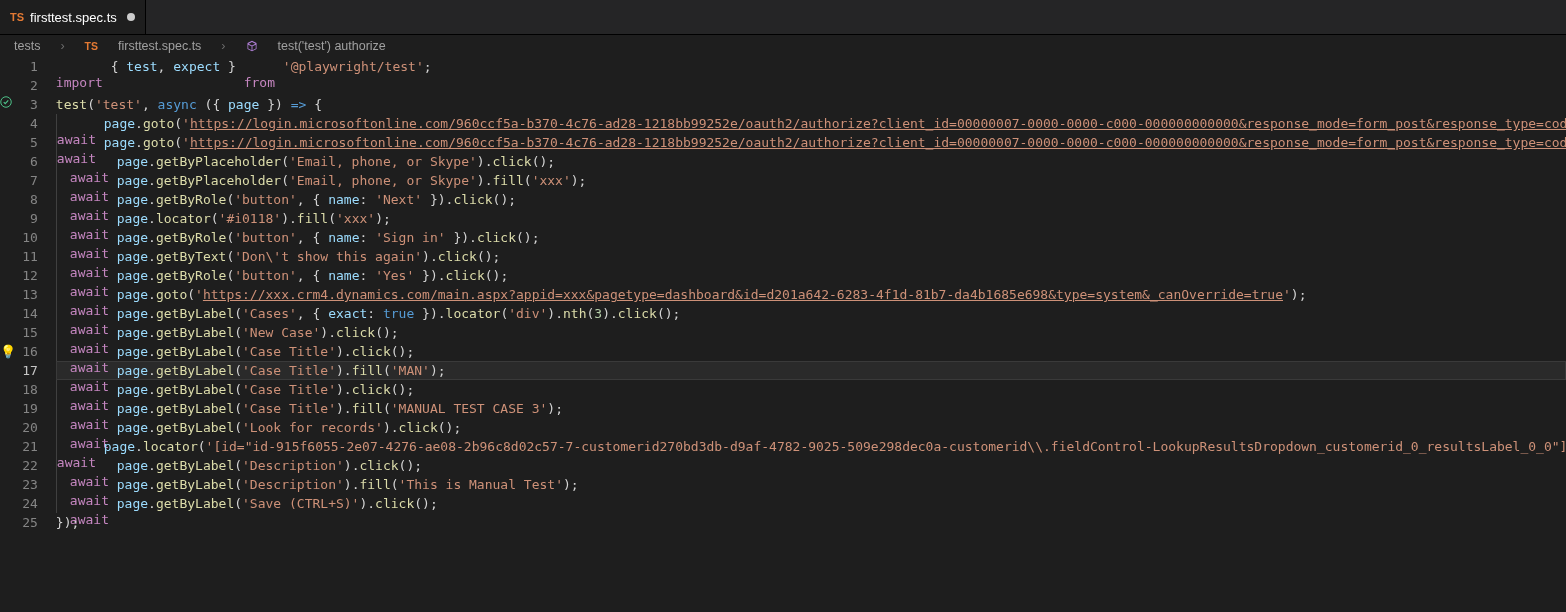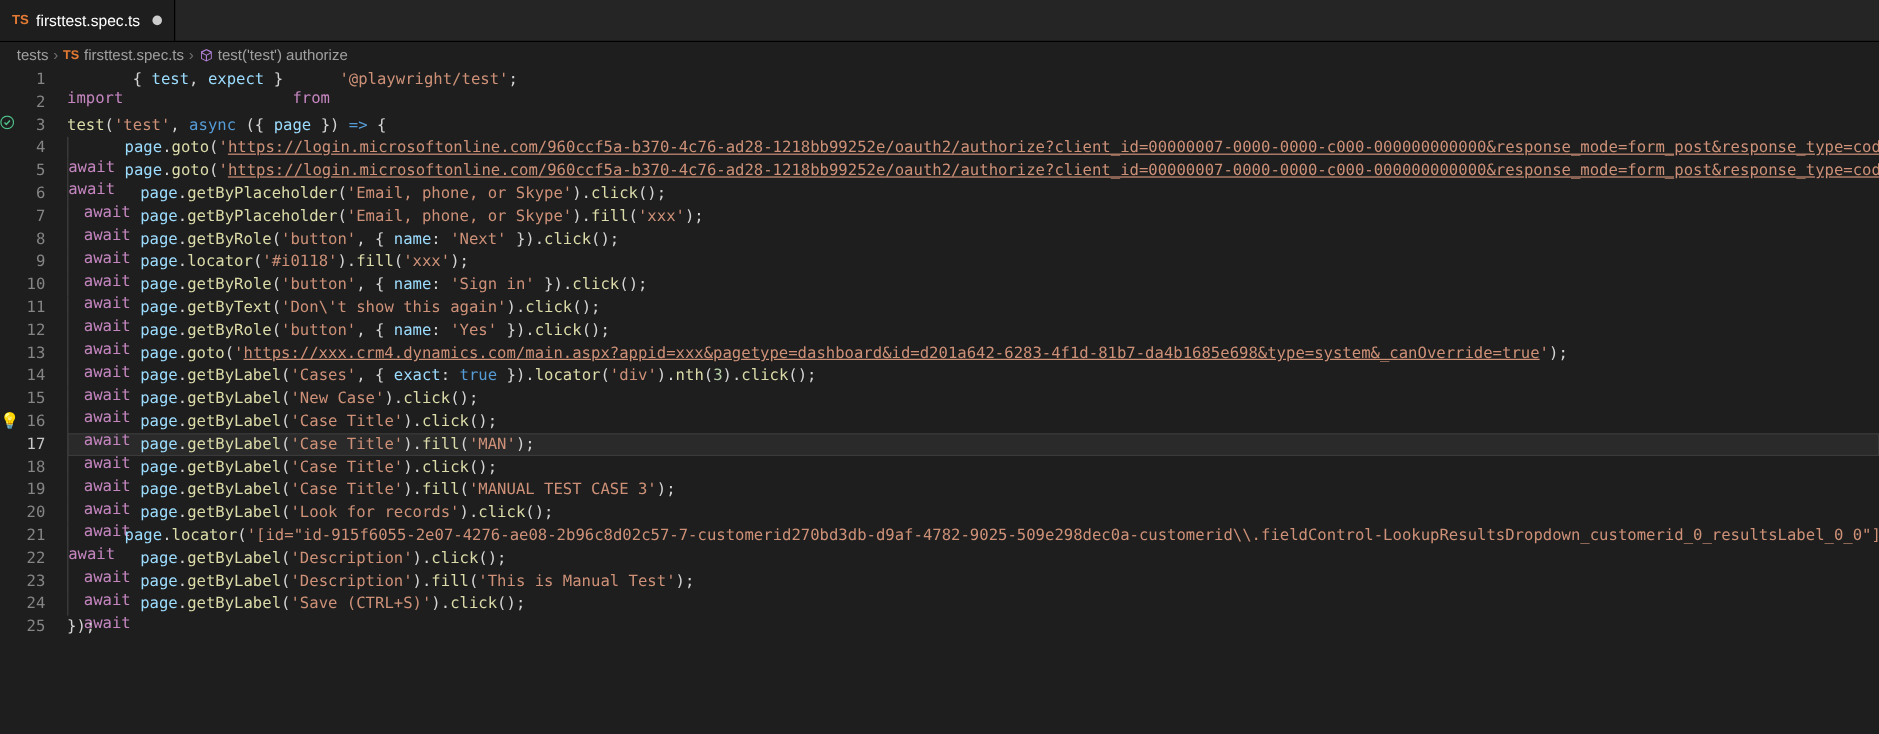--- a/index.html
+++ b/index.html
@@ -37,21 +37,21 @@
     width: 8px; height: 8px; border-radius: 50%;
     background: #cccccc;
     margin-left: 4px;
   }
   .breadcrumbs {
     display: flex;
     align-items: center;
     padding: 4px 14px;
     font-size: 12.5px;
     color: #a0a0a0;
-    gap: 4px;
+    gap: 20px;
     background: #1e1e1e;
     height: 22px;
   }
   .breadcrumbs .sep { color: #6e6e6e; }
   .breadcrumbs .ts-badge { color: #e37933; font-weight: bold; font-size: 10.5px; }
   .breadcrumbs .cube-icon svg { display:block; }
   .editor {
     display: flex;
     font-family: "Consolas","Menlo",monospace;
     font-size: 13px;

